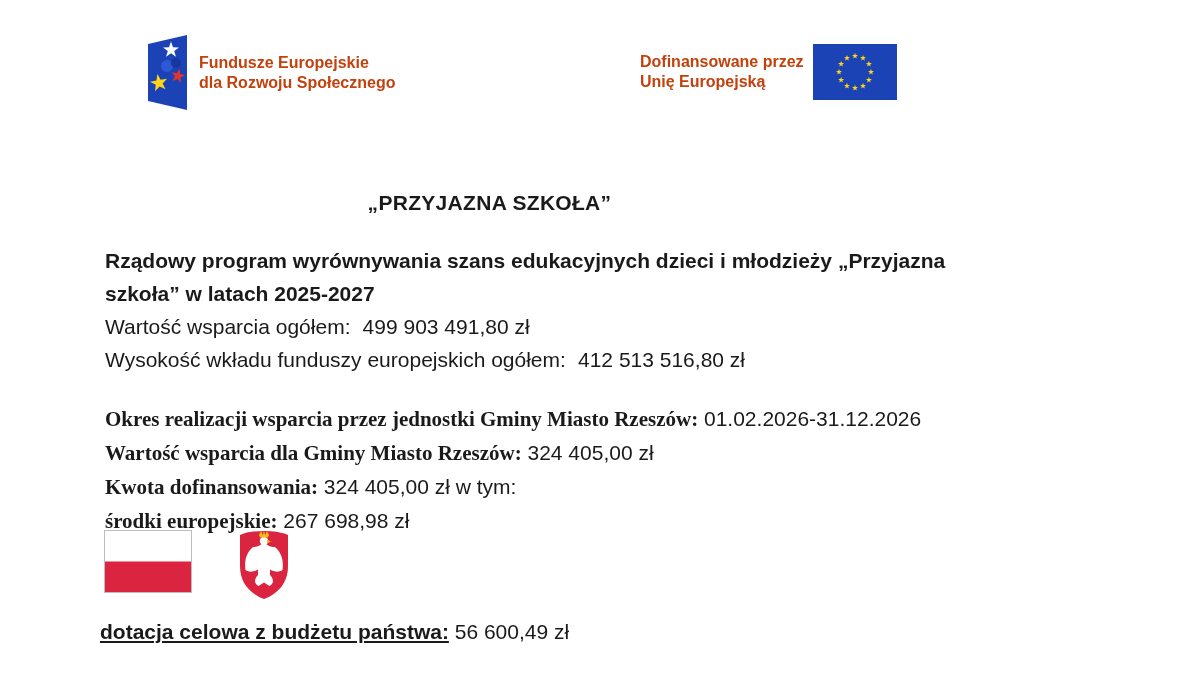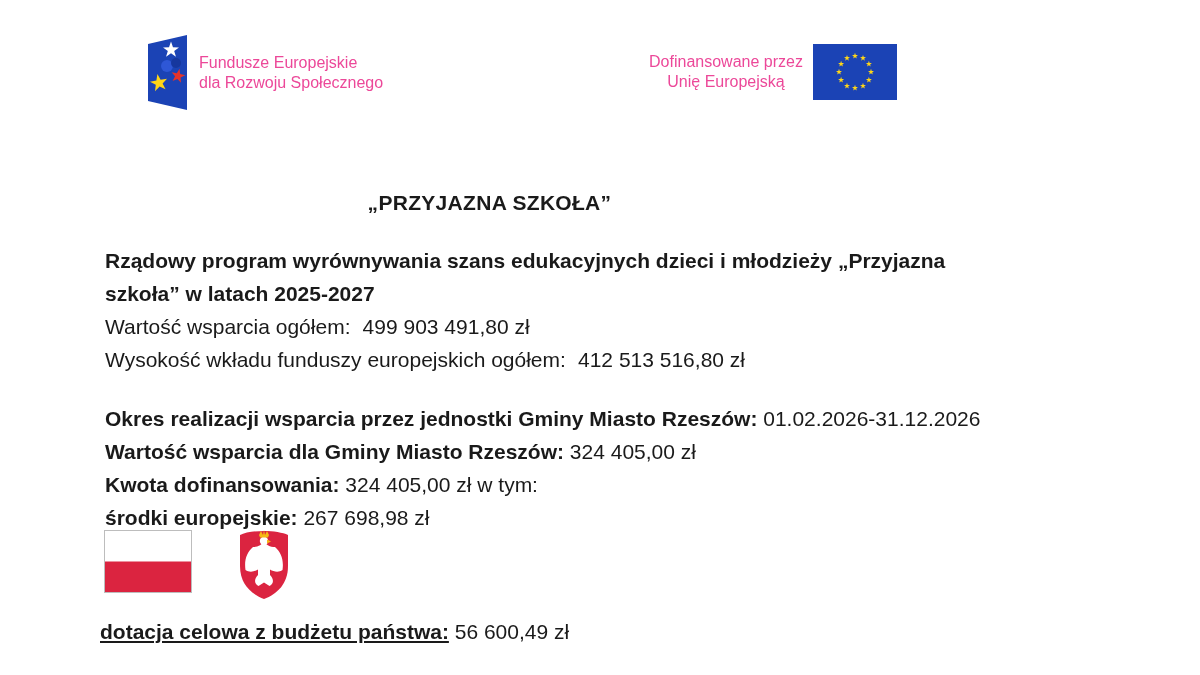--- a/index.html
+++ b/index.html
@@ -8,38 +8,38 @@
     width:1200px;height:675px;
     background:#ffffff;
     font-family:"Liberation Sans", sans-serif;
     color:#1A1A1A;
     overflow:hidden;
   }
   
   .logo{position:absolute;display:flex;align-items:center;}
   .logo-fe{left:148px;top:35px;}
   .logo-fe .logo-text{margin-left:12px;}
-  .logo-text{font-size:16px;font-weight:normal;line-height:20px;color:#ec4899;}
+  .logo-text{font-size:16px;font-weight:bold;line-height:20px;color:#c2410c;}
   .logo-pl{left:418px;top:50px;}
   .logo-pl .logo-text{margin-left:12px;}
   .logo-eu{left:640px;top:44px;}
-  .logo-eu .logo-text{width:172px;text-align:center;margin-right:1px;}
+  .logo-eu .logo-text{width:172px;text-align:left;margin-right:1px;}
   
   .title{
     position:absolute;left:0;top:186px;width:979px;
     text-align:center;font-size:21px;font-weight:bold;line-height:33px;
     letter-spacing:.3px;
   }
   
   .textblock{position:absolute;left:105px;font-size:21px;line-height:33px;}
   .textblock .line{white-space:nowrap;}
   .program{top:244px;font-weight:bold;}
   .totals{top:310px;font-weight:normal;}
   .details{top:402px;}
-  .details .lbl{font-weight:bold;}
+  .details .lbl{font-weight:bold;font-family:Liberation Serif, serif;}
   .val{font-weight:normal;}
   .gap-wide{margin-left:.30em;}
   .state-line{position:absolute;left:100px;top:615px;font-size:21px;line-height:33px;white-space:nowrap;}
   .state-line .lbl{font-weight:bold;text-decoration:underline;}
   
   .flags-row{position:absolute;left:104px;top:530px;display:flex;align-items:flex-start;}
   .flags-row .emblem{margin-left:45px;margin-top:-2px;}
 </style>
 </head>
 <body>

